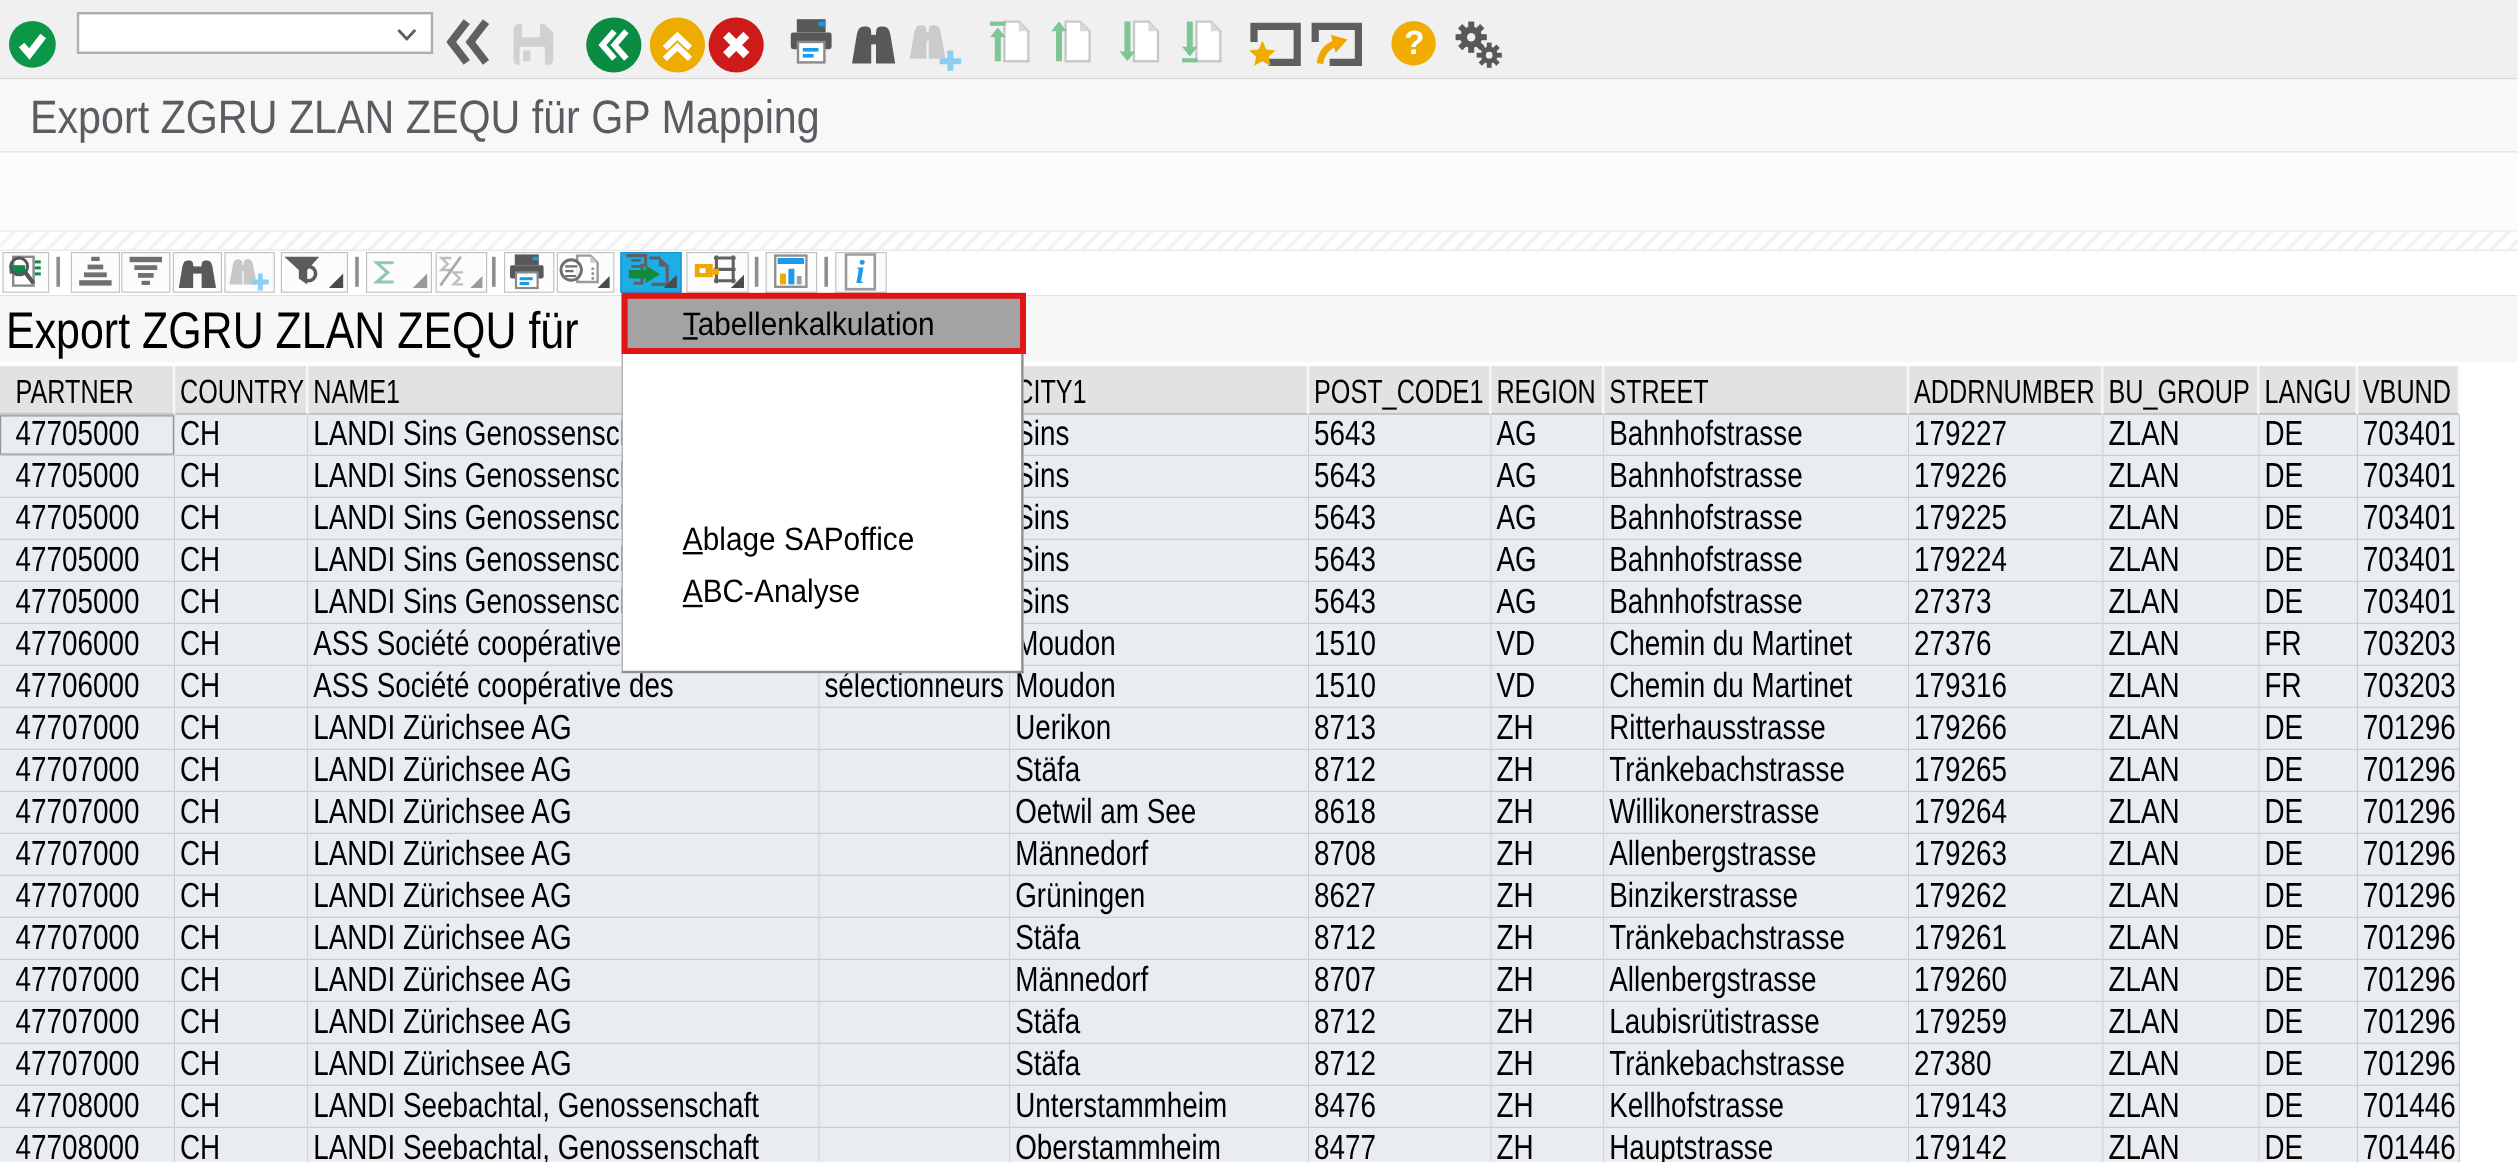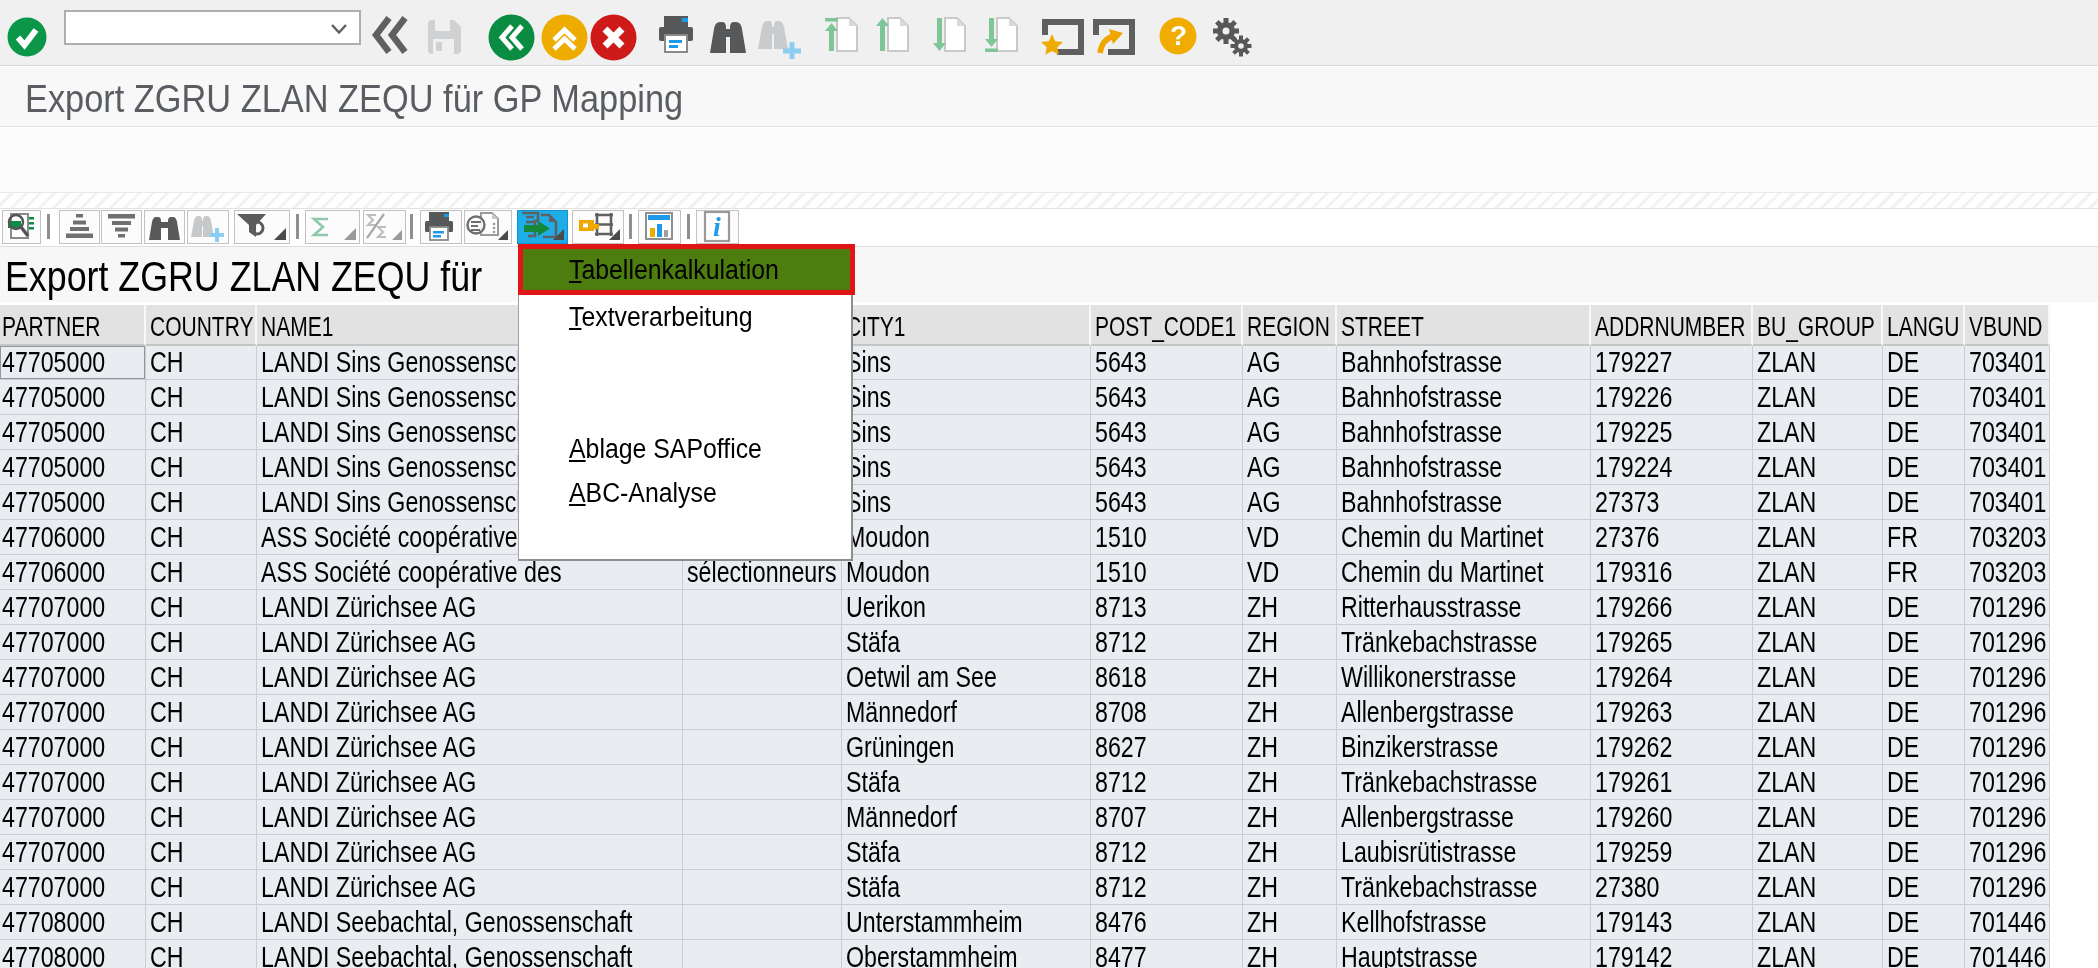--- a/index.html
+++ b/index.html
@@ -13,25 +13,25 @@
 .ab{position:absolute;top:210px;height:34px;background:#fcfcfc;border:1px solid #c2c2c2;z-index:2}
 .asep{position:absolute;top:214px;width:3px;height:25px;background:#8f8f8f;z-index:2}
 #tablewrap{position:absolute;left:0;top:305px;z-index:1}
 table{border-collapse:separate;border-spacing:0;table-layout:fixed;width:2050px}
 th{height:41px;background:#e2e2e2;border-right:2px solid #f8f8f8;border-bottom:2px solid #c5c5c5;font-weight:normal;text-align:left;padding:0 0 0 4px;white-space:nowrap;overflow:visible;font-size:28px;color:#000}
 td{height:35px;background:#e9edf1;border-right:1px solid #c9ced3;border-bottom:1px solid #c9ced3;padding:0 0 0 4px;white-space:nowrap;overflow:visible;font-size:29px;color:#000}
 th>span{display:inline-block;transform:scaleX(.75);transform-origin:0 50%;position:relative;top:2px}
 td>span{display:inline-block;transform:scaleX(.80);transform-origin:0 50%}
 td.cur{box-shadow:inset 0 0 0 1px #8f969c}
 tr:nth-child(2) td{height:33px}
-td:first-child,th:first-child{padding-left:2px}
+td:first-child,th:first-child{padding-left:13px}
 #menu{position:absolute;left:518px;top:245px;width:335px;height:316px;background:#fff;border:1px solid #a0a0a0;border-right:2px solid #8e8e8e;border-bottom:2px solid #8e8e8e;z-index:4}
 .mi{position:absolute;left:0;width:100%;height:44px;font-size:27px;line-height:44px;color:#000;white-space:nowrap}
 .mi>span{display:inline-block;transform:scaleX(.92);transform-origin:0 50%;margin-left:50px}
-#mi1{background:#4d7c0f}
+#mi1{background:#a3a3a3}
 #redbox{position:absolute;left:518px;top:244px;width:337px;height:51px;border:5px solid #e01616;z-index:5}
 </style></head>
 <body>
 <div id="tb1">
 <svg class="abs" style="left:7px;top:17px" width="40" height="40">
       <circle cx="20" cy="20" r="19.5" fill="#0c9648"></circle>
       <path d="M11 20.5 L17.5 28 L29 13" stroke="#fff" stroke-width="6" fill="none"></path>
     </svg>
 <div id="combo">
       <svg class="abs" style="right:11px;top:12px" width="18" height="11">
@@ -537,17 +537,16 @@
           <td><span>ZLAN</span></td>
           <td><span>DE</span></td>
           <td><span>701446</span></td>
         </tr>
 </tbody>
     </table>
 </div>
 
 <div id="menu">
 <div class="mi" id="mi1" style="top:2px"><span><u>T</u>abellenkalkulation</span></div>
-<div class="mi" style="top:49px"><span><u>T</u>extverarbeitung</span></div>
 <div class="mi" style="top:181px"><span><u>A</u>blage SAPoffice</span></div>
 <div class="mi" style="top:225px"><span><u>A</u>BC-Analyse</span></div>
 </div>
 <div id="redbox"></div>
 
 </body></html>

